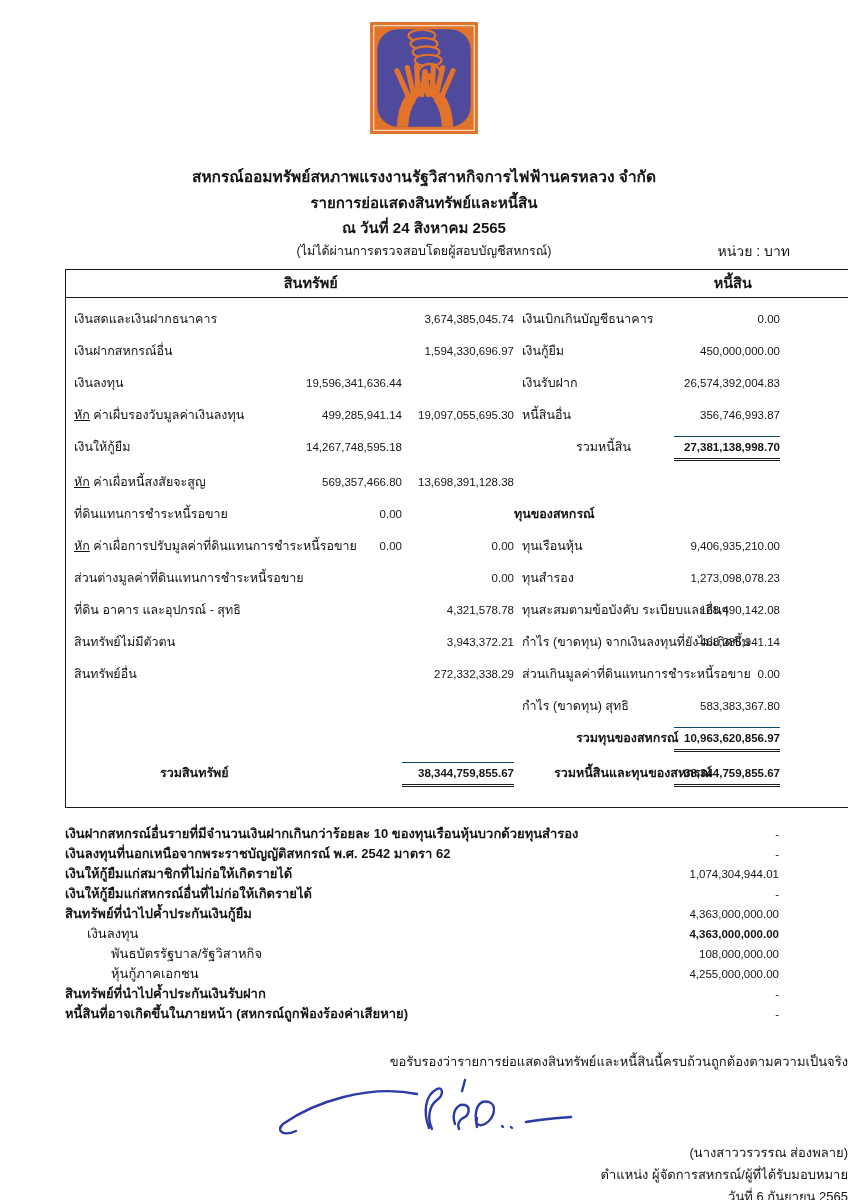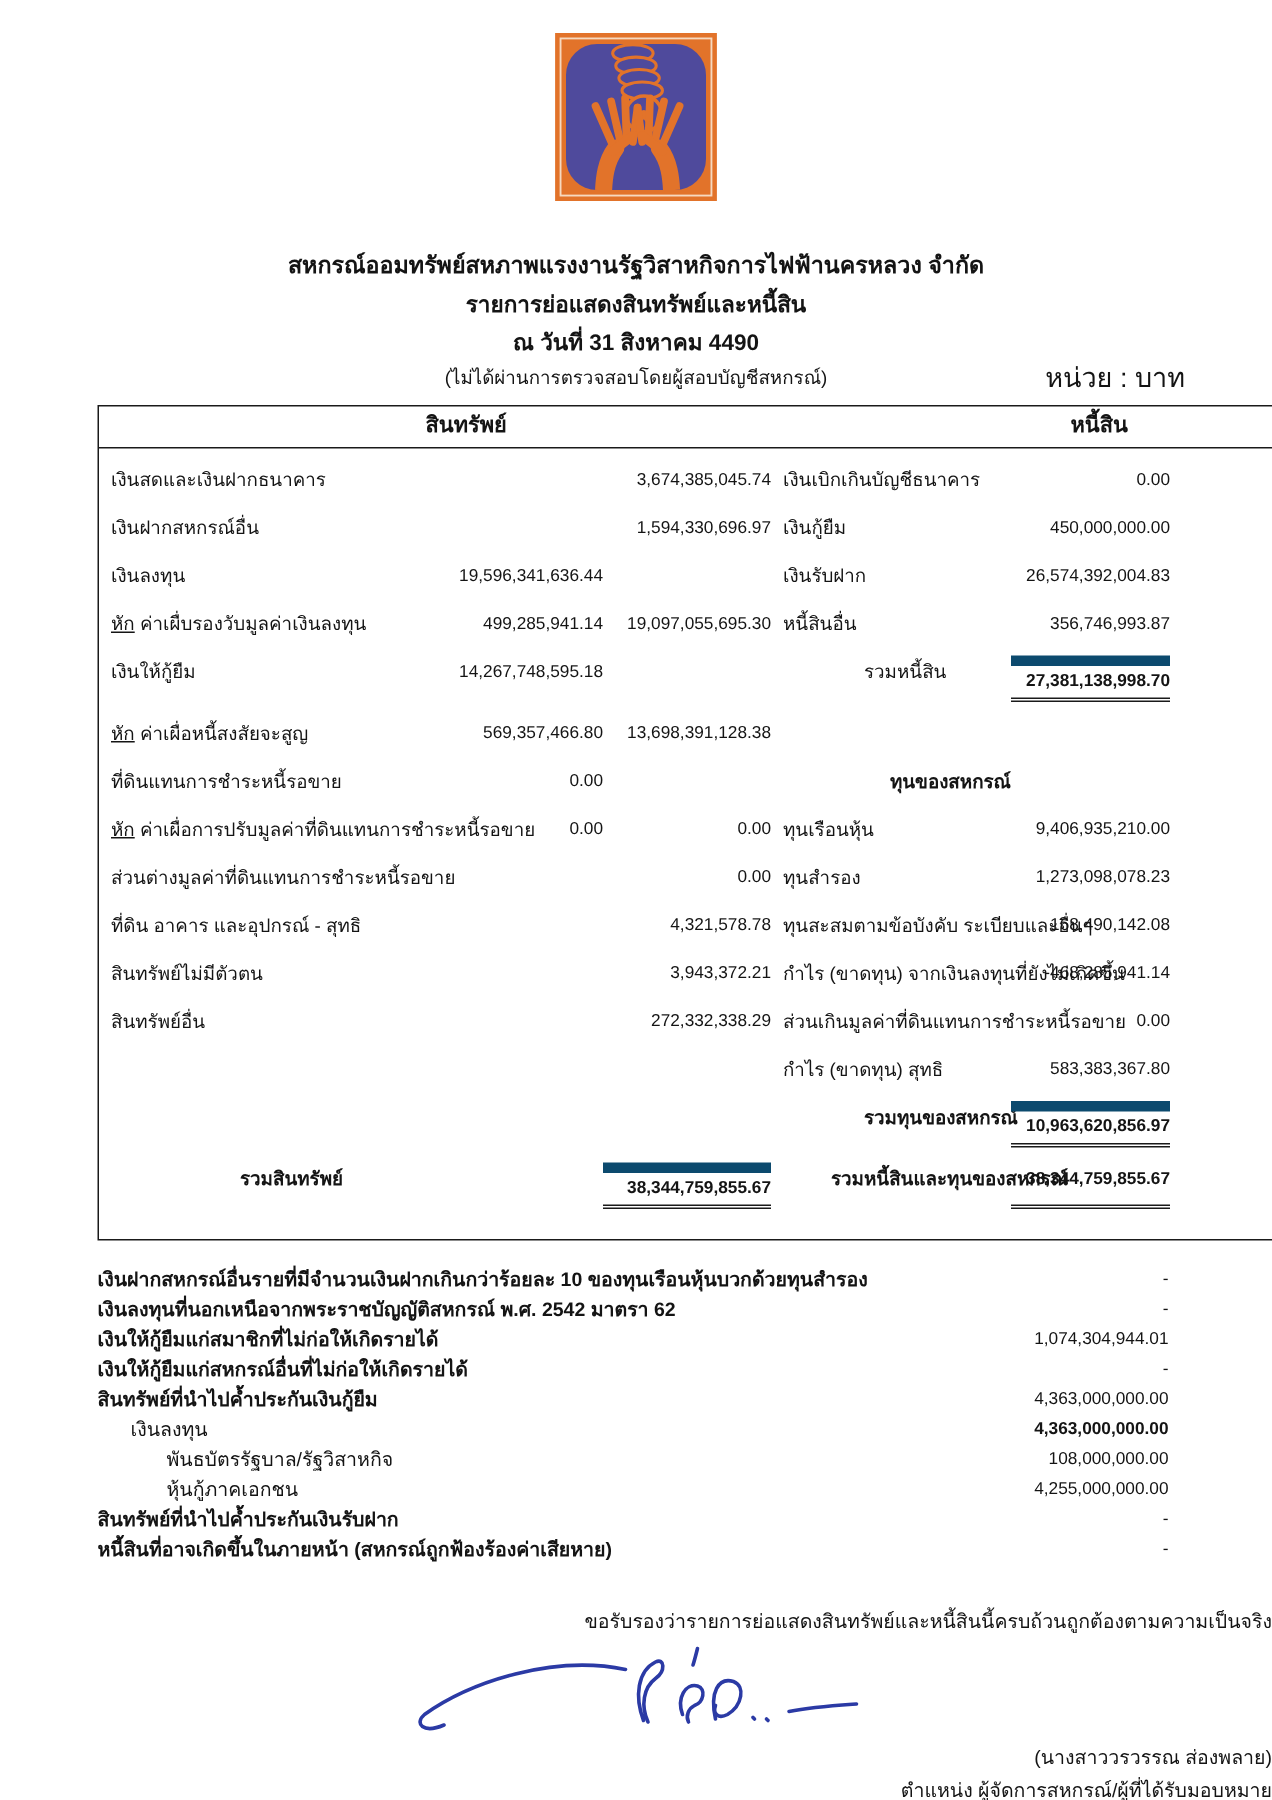--- a/index.html
+++ b/index.html
@@ -12,44 +12,44 @@
 
   
   .logo-wrap{width:110px;margin:22px auto 0;}
   
   .title-block{margin-top:26px;text-align:center;}
   .title-block .t1{font-weight:bold;font-size:15.5px;line-height:26px;}
   .title-block .t2{font-weight:bold;font-size:15px;line-height:25px;}
   .title-block .t3{font-weight:bold;font-size:15px;line-height:25px;}
   .note-row{position:relative;height:22px;margin-top:1px;}
   .note-row .unaudited{display:block;text-align:center;font-size:12.5px;line-height:20px;}
-  .note-row .unit{position:absolute;right:58px;top:0;font-size:18px;line-height:20px;}
+  .note-row .unit{position:absolute;right:58px;top:0;font-size:14px;line-height:20px;}
 
   
   .btable{
     margin:6px 0 0 65px;width:846px;border:1.5px solid #1a1a1a;box-sizing:border-box;
     padding-bottom:20px;
   }
   .btable .thead{display:flex;border-bottom:1.5px solid #1a1a1a;height:27px;line-height:27px;}
   .btable .thead .h-assets{width:58%;text-align:center;font-weight:bold;font-size:14.5px;}
   .btable .thead .h-liab{width:42%;text-align:center;font-weight:bold;font-size:14.5px;}
   .trow{
     display:grid;grid-template-columns:206px 122px 112px 160px 106px;
     padding:0 7px 0 8px;min-height:22px;line-height:22px;margin-top:10px;
   }
   .c{white-space:nowrap;overflow:visible;font-size:12.5px;}
   .c.num{font-size:11.5px;text-align:right;}
   .c.ll{padding-left:8px;}
   .b{font-weight:bold;}
   .hak{text-decoration:underline;}
-  .ll.center{text-align:right;padding-left:0;}
+  .ll.center{text-align:left;padding-left:0;}
   .ll.sub1{padding-left:62px;}
   .ll.sub2{padding-left:40px;}
   .al.totlab{padding-left:86px;}
-  .vt{border-top:7px solid #0c4a6e;line-height:21px;}
+  .vt{border-top:1px solid #0c4a6e;line-height:21px;}
   .vdb{border-bottom:3px double #1a1a1a;}
 
   
   .notes{margin:16px 0 0 65px;width:714px;}
   .nrow{display:flex;min-height:20px;line-height:20px;font-size:13px;}
   .nrow .nlabel{flex:1;white-space:nowrap;overflow:visible;}
   .nrow .nvalue{width:170px;text-align:right;font-size:11.5px;}
   .nrow.ind1 .nlabel{padding-left:22px;}
   .nrow.ind2 .nlabel{padding-left:46px;}
 
@@ -104,21 +104,21 @@
           <path d="M56,70 L53,48" stroke-width="5"></path>
           <path d="M69,76 L56,66" stroke-width="6"></path>
         </g>
       </g>
     </svg>
   </div>
 
   <div class="title-block">
     <div class="t1">สหกรณ์ออมทรัพย์สหภาพแรงงานรัฐวิสาหกิจการไฟฟ้านครหลวง จำกัด</div>
     <div class="t2">รายการย่อแสดงสินทรัพย์และหนี้สิน</div>
-    <div class="t3">ณ วันที่ 31 สิงหาคม 4490</div>
+    <div class="t3">ณ วันที่ 24 สิงหาคม 2565</div>
   </div>
   <div class="note-row">
     <span class="unaudited">(ไม่ได้ผ่านการตรวจสอบโดยผู้สอบบัญชีสหกรณ์)</span>
     <span class="unit">หน่วย : บาท</span>
   </div>
 
   <div class="btable">
     <div class="thead">
       <div class="h-assets">สินทรัพย์</div>
       <div class="h-liab">หนี้สิน</div>

